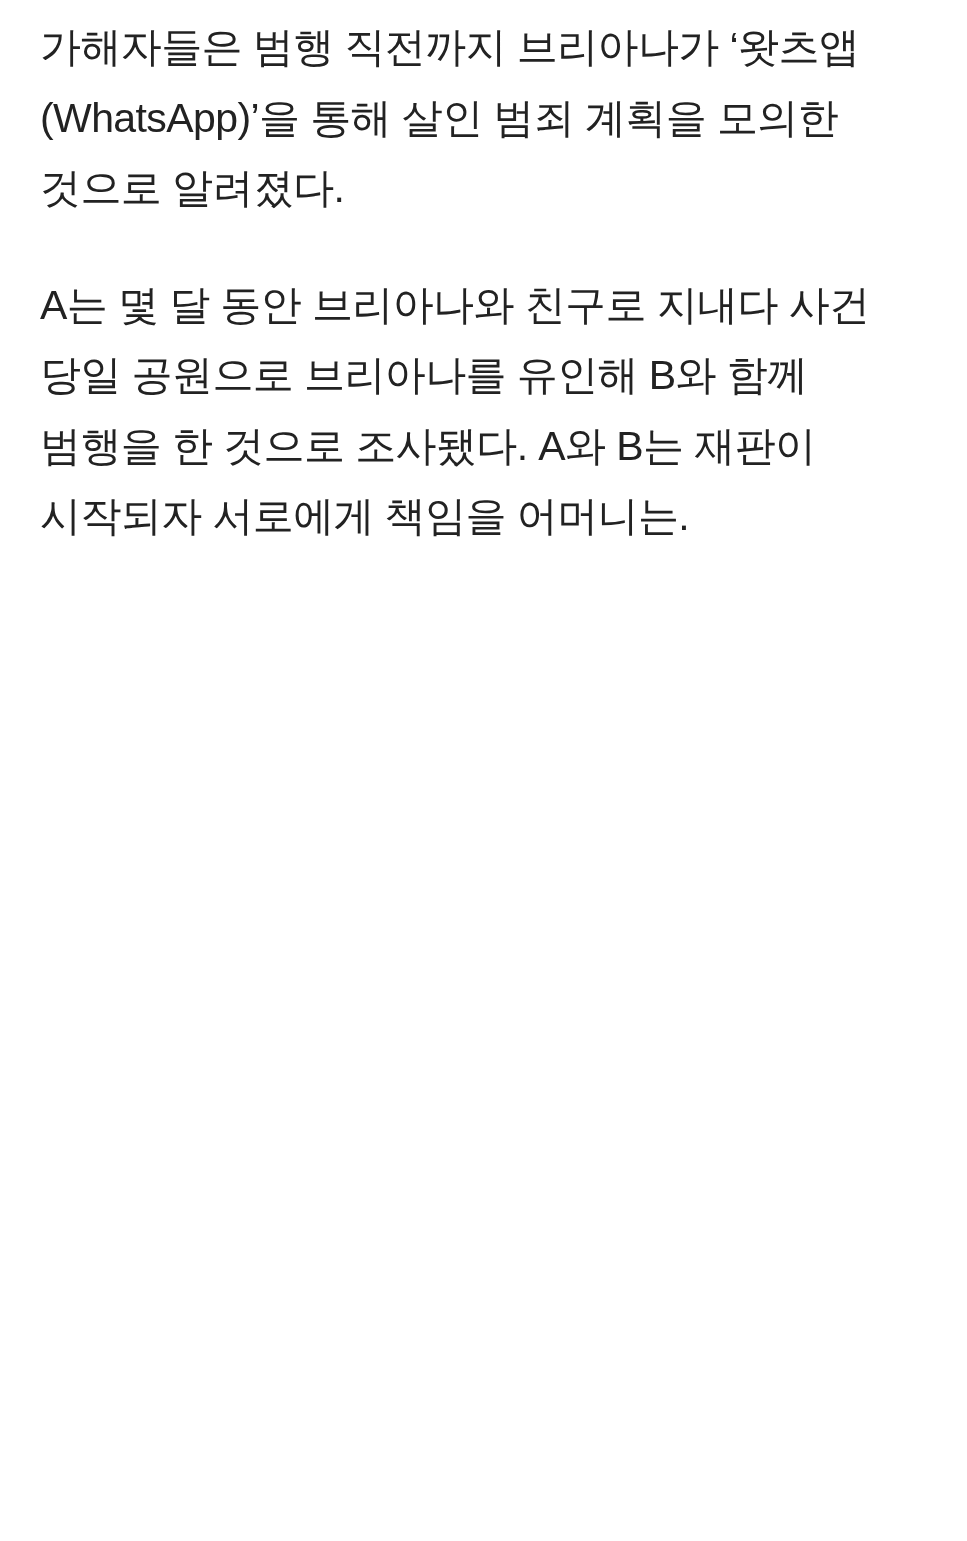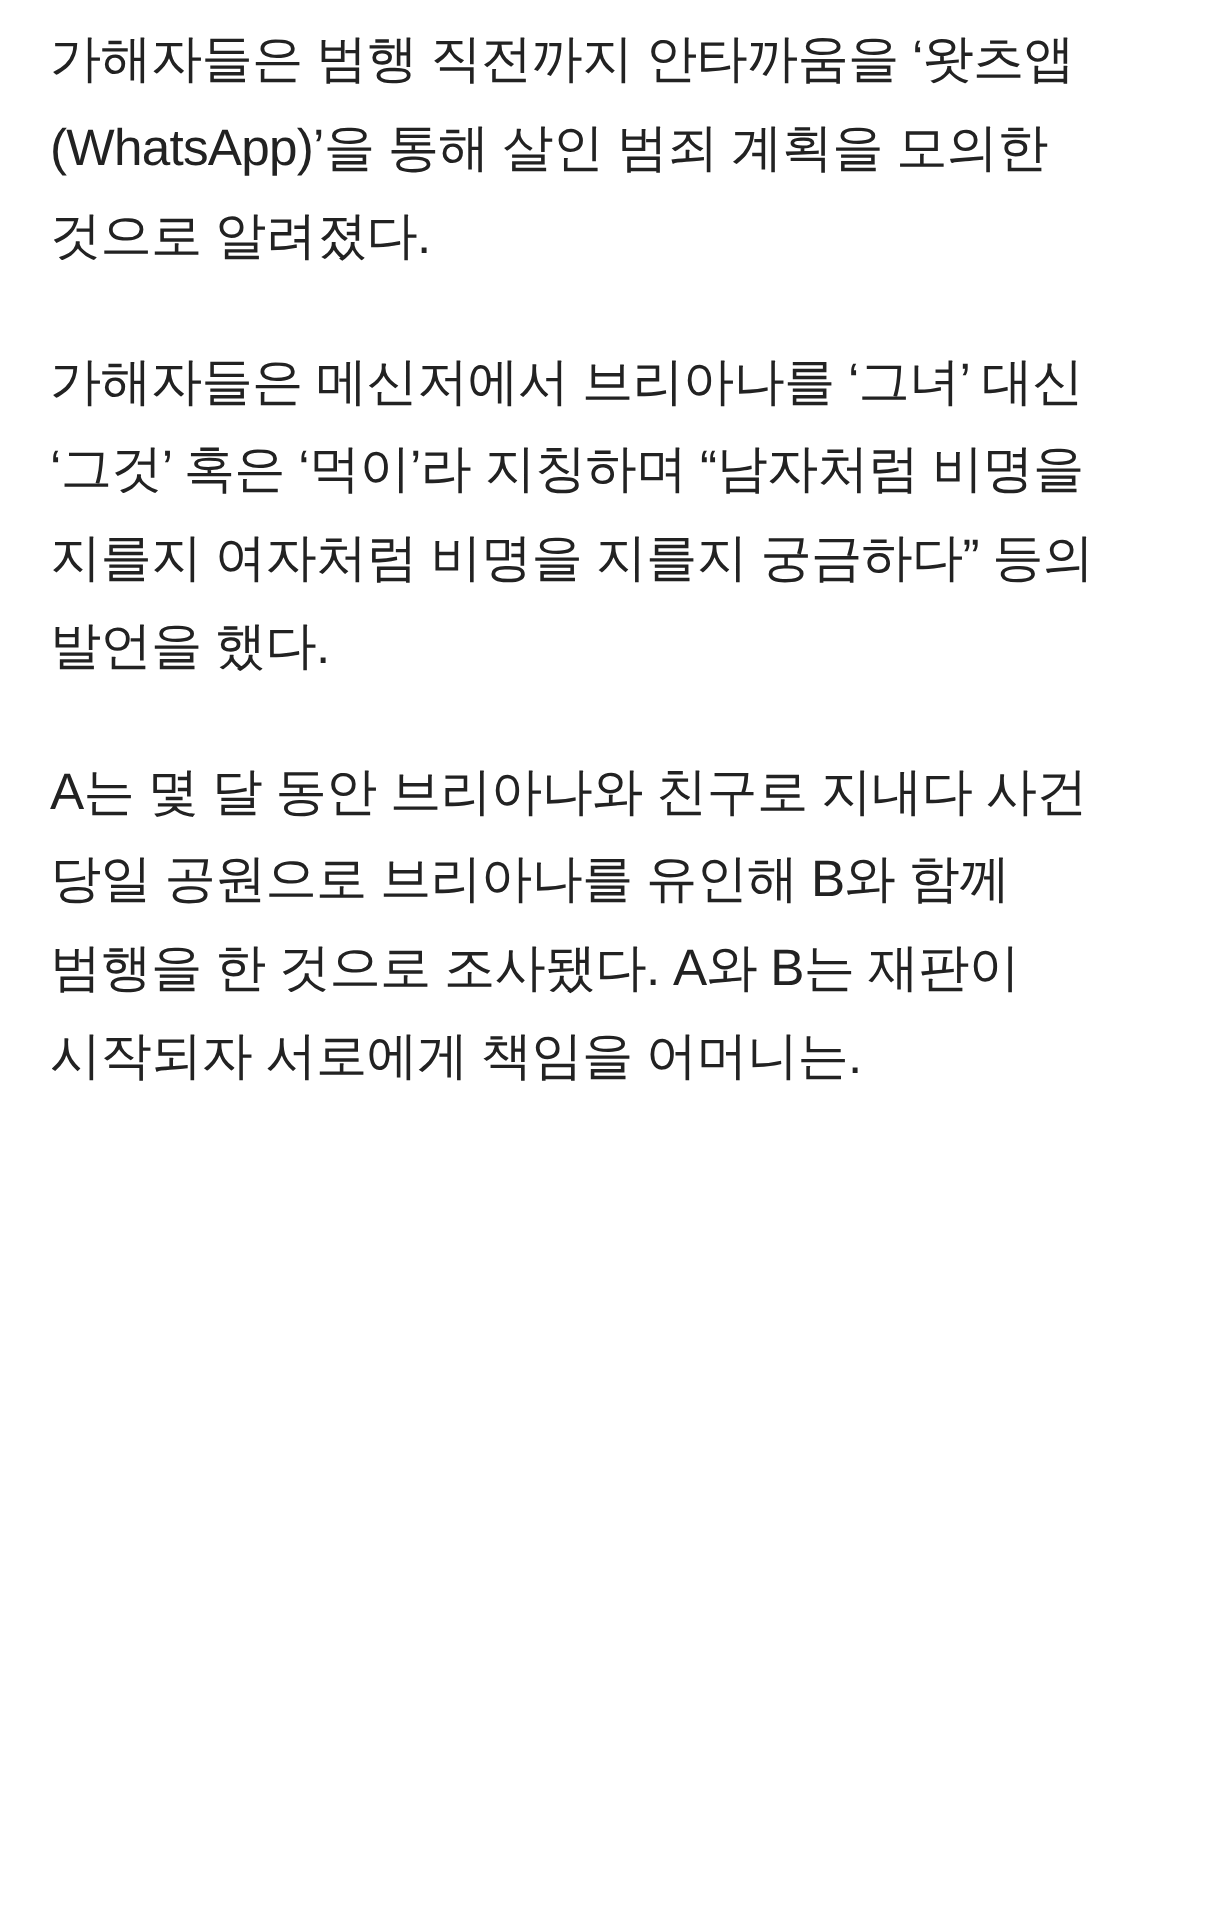--- a/index.html
+++ b/index.html
@@ -30,16 +30,15 @@
     text-align: left;
   }
   .para:last-child {
     margin-bottom: 0;
   }
 </style>
 </head>
 <body>
 
 <div class="article">
-  <p class="para">가해자들은 범행 직전까지 안타까움을 ‘왓츠앱(WhatsApp)’을 통해 살인 범죄 계획을 모의한 것으로 알려졌다.</p>
-  <p class="para">가해자들은 메신저에서 브리아나를 ‘그녀’ 대신 ‘그것’ 혹은 ‘먹이’라 지칭하며 “남자처럼 비명을 지를지 여자처럼 비명을 지를지 궁금하다” 등의 발언을 했다.</p>
+  <p class="para">가해자들은 범행 직전까지 브리아나가 ‘왓츠앱(WhatsApp)’을 통해 살인 범죄 계획을 모의한 것으로 알려졌다.</p>
   <p class="para">A는 몇 달 동안 브리아나와 친구로 지내다 사건 당일 공원으로 브리아나를 유인해 B와 함께 범행을 한 것으로 조사됐다. A와 B는 재판이 시작되자 서로에게 책임을 어머니는.</p>
 </div>
 
 </body></html>

